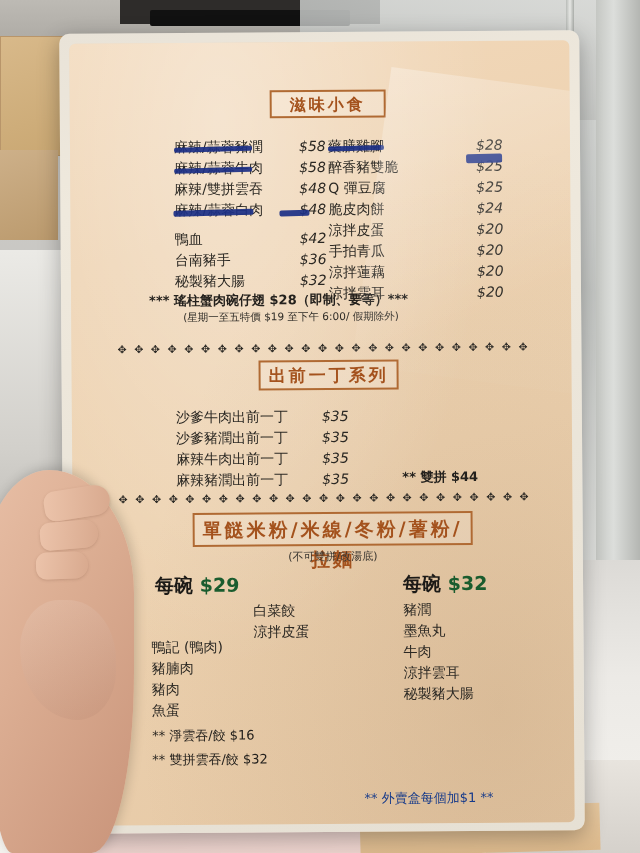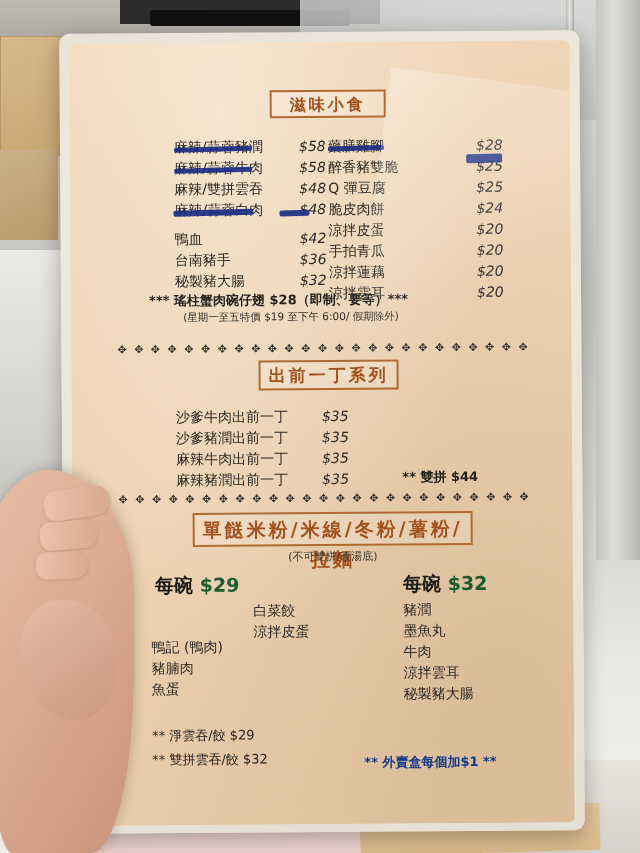--- a/index.html
+++ b/index.html
@@ -244,21 +244,21 @@
     color: #1c1a17;
   }
   .price-head .amt { color: #1a5c2e; }
 
   .foot {
     position: absolute;
     font-size: 13px;
     color: #24211d;
     white-space: nowrap;
   }
-  .foot.blue { color: #163a8a; font-weight: bold; }
+  .foot.blue { color: #163a8a; font-weight: normal; margin-top: 36px; }
 
   .cn { font-family: "DejaVu Sans", sans-serif; }
 </style>
 </head>
 <body>
 
 <div id="scene">
 
   <div class="bg-base"></div>
   <div class="bg-shelf-top"></div>
@@ -402,20 +402,23 @@
       </div>
 
       <div class="col" style="left:78px; top:560px; width:120px;margin-top:36px;">
         <div class="row">
             <span class="nm cn">鴨記 (鴨肉)</span>
           </div>
         <div class="row">
             <span class="nm cn">豬腩肉</span>
           </div>
         <div class="row">
+            <span class="nm cn">豬肉</span>
+          </div>
+        <div class="row">
             <span class="nm cn">魚蛋</span>
           </div>
       </div>
 
       <div class="col" style="left:180px; top:560px; width:140px;">
         <div class="row">
             <span class="nm cn">白菜餃</span>
           </div>
         <div class="row">
             <span class="nm cn">涼拌皮蛋</span>
@@ -433,21 +436,21 @@
             <span class="nm cn">牛肉</span>
           </div>
         <div class="row">
             <span class="nm cn">涼拌雲耳</span>
           </div>
         <div class="row">
             <span class="nm cn">秘製豬大腸</span>
           </div>
       </div>
 
-      <div class="foot cn" style="left:78px; top:684px;">**  淨雲吞/餃   $29</div>
+      <div class="foot cn" style="left:78px; top:684px;">**  淨雲吞/餃   $16</div>
       <div class="foot cn" style="left:78px; top:708px;">**  雙拼雲吞/餃  $32</div>
       <div class="foot blue cn" style="left:290px; top:712px;">** 外賣盒每個加$1 **</div>
 
     </div>
     <div class="glare"></div>
   </div>
 
   <div class="hand"></div>
   <div class="finger f1"></div>
   <div class="finger f2"></div>

